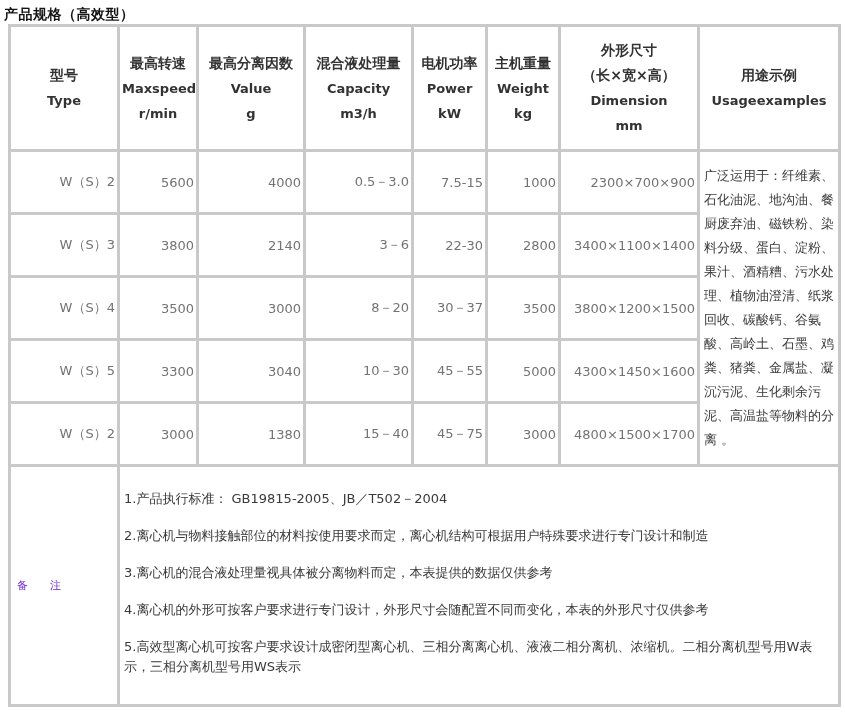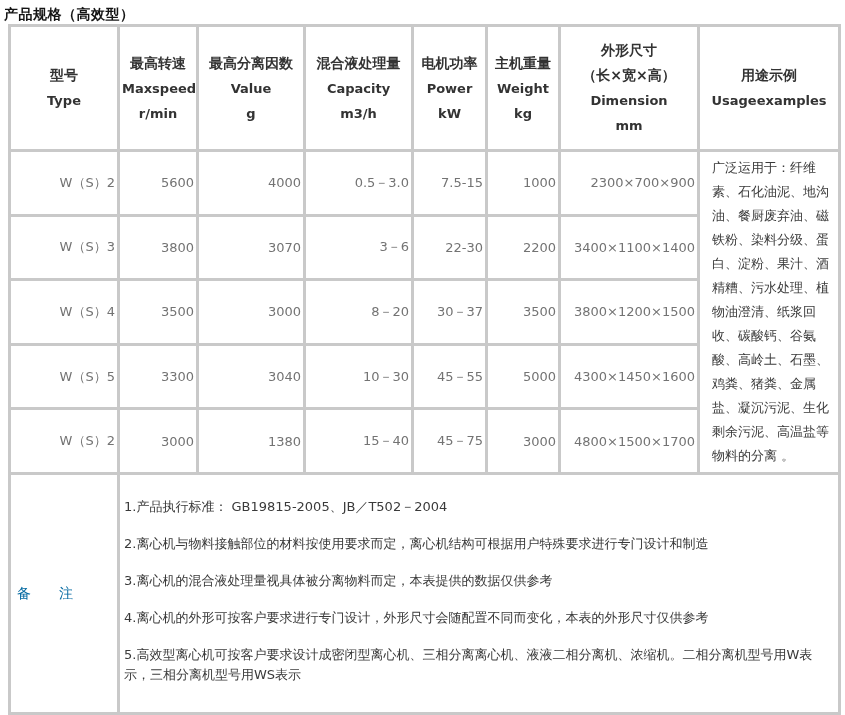--- a/index.html
+++ b/index.html
@@ -56,30 +56,30 @@
     font-size: 13px;
     color: #737373;
     padding: 2px;
   }
   td.usage-cell {
     text-align: left;
     vertical-align: middle;
     font-size: 13px;
     line-height: 24px;
     color: #3a3a3a;
-    padding: 4px 2px 4px 12px;
+    padding: 4px 2px 4px 4px;
   }
   
   tr.notes-row { height: 232px; }
   td.notes-label-cell {
     text-align: left;
     vertical-align: middle;
-    font-size: 14px;
+    font-size: 11px;
     padding-left: 6px;
-    color: #0369a1;
+    color: #6d28d9;
   }
   td.notes-content-cell {
     vertical-align: top;
     padding: 22px 20px 10px 4px;
   }
   p.note {
     margin: 0 0 17px 0;
     font-size: 13px;
     line-height: 20px;
     color: #3a3a3a;
@@ -155,24 +155,24 @@
         <td class="vcell">0.5－3.0</td>
         <td class="vcell">7.5-15</td>
         <td class="vcell">1000</td>
         <td class="vcell">2300×700×900</td>
         <td class="usage-cell" rowspan="5">广泛运用于：纤维素、石化油泥、地沟油、餐厨废弃油、磁铁粉、染料分级、蛋白、淀粉、果汁、酒精糟、污水处理、植物油澄清、纸浆回收、碳酸钙、谷氨酸、高岭土、石墨、鸡粪、猪粪、金属盐、凝沉污泥、生化剩余污泥、高温盐等物料的分离 。</td>
       </tr>
 
       <tr class="data-row">
         <td class="vcell">W（S）3</td>
         <td class="vcell">3800</td>
-        <td class="vcell">3070</td>
+        <td class="vcell">2140</td>
         <td class="vcell">3－6</td>
         <td class="vcell">22-30</td>
-        <td class="vcell">2200</td>
+        <td class="vcell">2800</td>
         <td class="vcell">3400×1100×1400</td>
       </tr>
 
       <tr class="data-row">
         <td class="vcell">W（S）4</td>
         <td class="vcell">3500</td>
         <td class="vcell">3000</td>
         <td class="vcell">8－20</td>
         <td class="vcell">30－37</td>
         <td class="vcell">3500</td>

